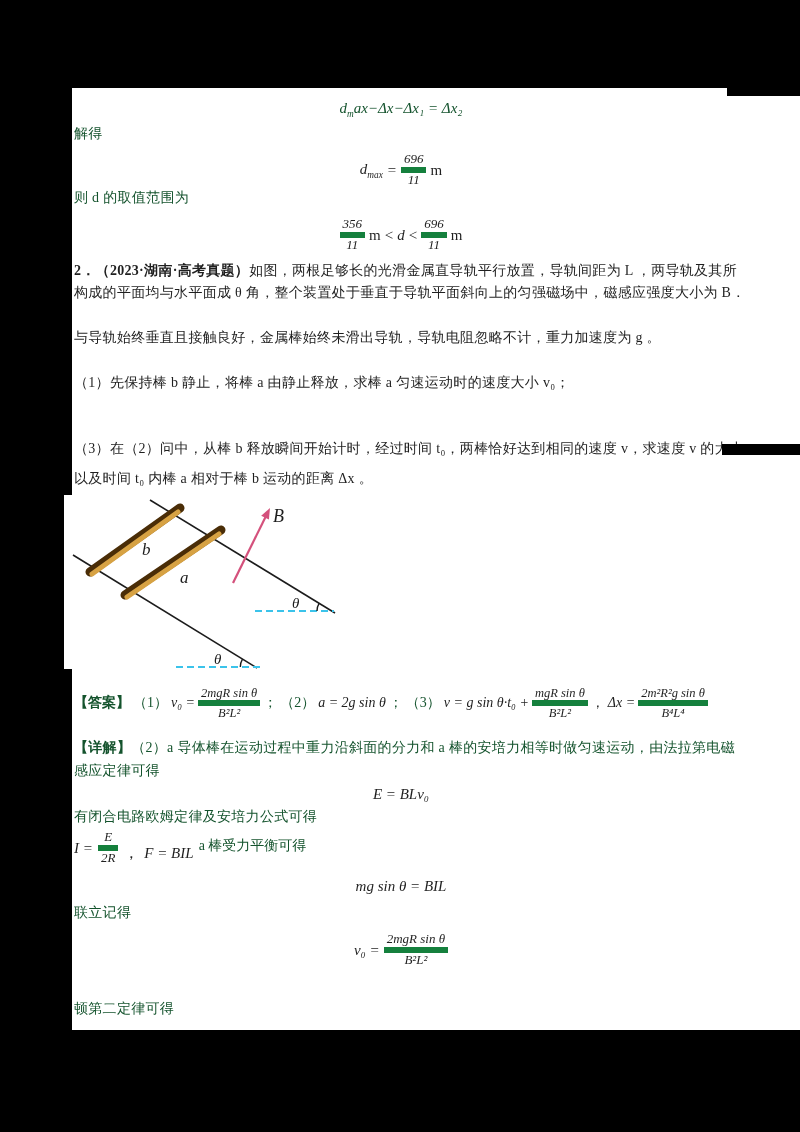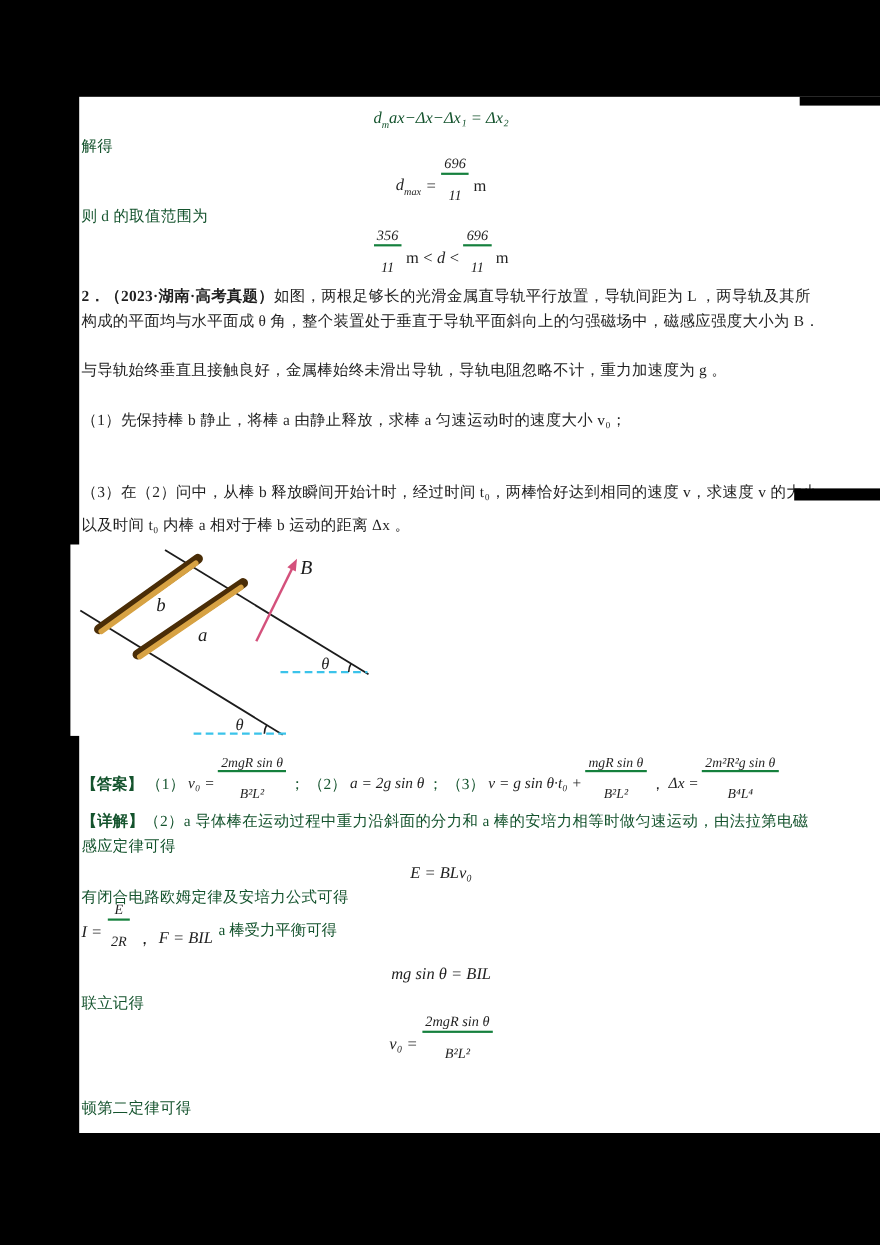--- a/index.html
+++ b/index.html
@@ -11,22 +11,22 @@
   .line{position:absolute;left:2px;white-space:nowrap;font-size:14px;letter-spacing:0.3px;line-height:17px;}
   .cn{font-size:14px;}
   .red{color:#14532d;}
   .bold{font-weight:bold;}
   .math{font-style:italic;}
   .up{font-style:normal;}
   .eqrow{position:absolute;left:2px;width:654px;display:flex;justify-content:center;align-items:center;gap:4px;white-space:nowrap;}
   .leftrow{position:absolute;left:2px;display:flex;align-items:center;gap:5px;white-space:nowrap;}
   .f15{font-size:15px;}
   .frac{display:inline-block;text-align:center;font-style:italic;font-size:13px;line-height:1.15;vertical-align:middle;}
-  .frac .fn{display:block;border-bottom:2px solid #15803d;padding:0 3px;}
-  .frac .fd{display:block;padding:12px 3px;}
+  .frac .fn{display:block;border-bottom:6px solid #15803d;padding:0 3px;}
+  .frac .fd{display:block;padding:0 3px;}
   sub{font-size:0.62em;}
   .ansrow{position:absolute;left:2px;top:598px;width:700px;display:flex;align-items:center;white-space:nowrap;gap:3px;font-size:14px;}
   .ansrow .frac{font-size:12.5px;}
   .notch{position:absolute;left:727px;top:88px;width:73px;height:8px;background:#000;}
   .redact{position:absolute;left:722px;top:444px;width:78px;height:11px;background:#000;}
   .figbox{position:absolute;left:-8px;top:407px;width:341px;height:174px;background:#fff;}
   svg text{font-family:"Liberation Serif","DejaVu Serif",serif;font-style:italic;fill:#1c1c1c;}
 </style>
 </head>
 <body>

